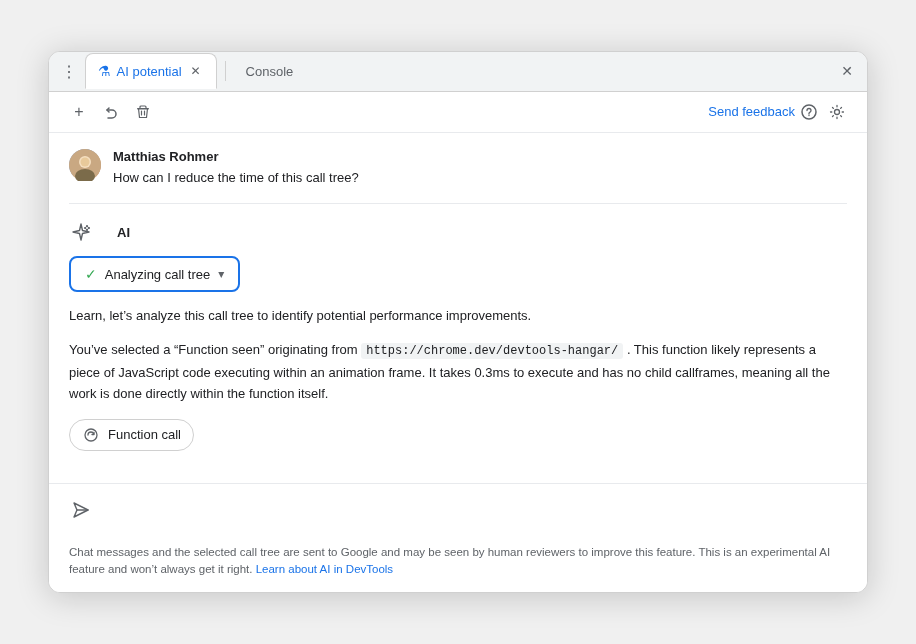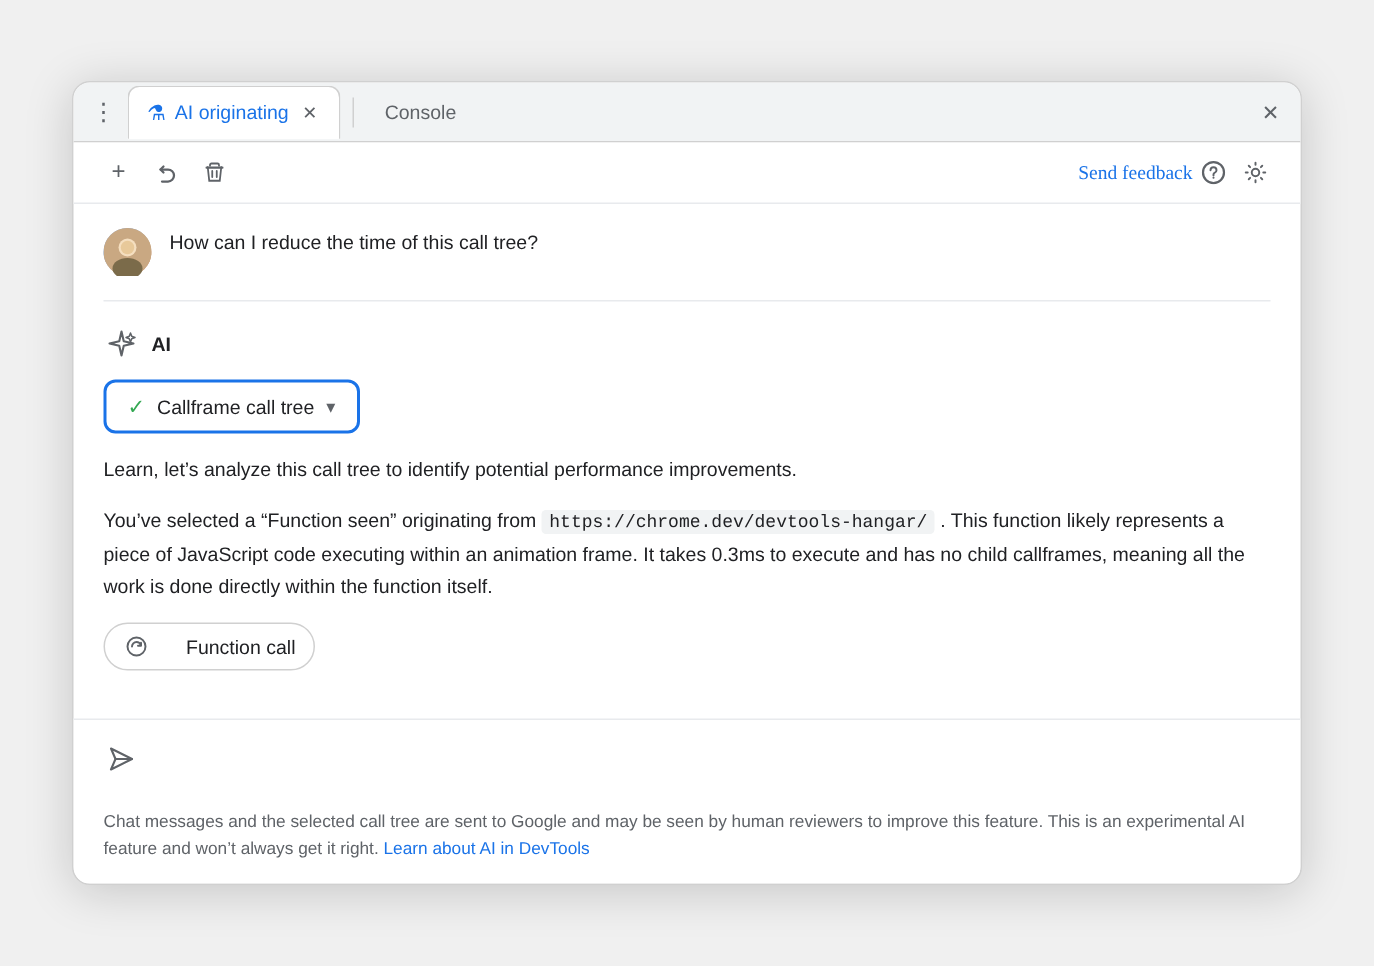--- a/index.html
+++ b/index.html
@@ -135,21 +135,20 @@
       color: #5f6368;
       font-size: 16px;
       border: none;
       background: none;
     }
 
     .toolbar-right {
       margin-left: auto;
       display: flex;
       align-items: center;
-      font-family: Liberation Serif, serif;
     }
 
     .send-feedback-btn {
       font-size: 13px;
       color: #1a73e8;
       cursor: pointer;
       background: none;
       border: none;
       font-family: inherit;
     }
@@ -217,21 +216,21 @@
     }
 
     
     .ai-message {
       margin-bottom: 12px;
     }
 
     .ai-header {
       display: flex;
       align-items: center;
-      gap: 8px;
+      gap: 24px;
       margin-bottom: 12px;
     }
 
     .ai-icon {
       width: 24px;
       height: 24px;
       display: flex;
       align-items: center;
       justify-content: center;
       color: #5f6368;
@@ -302,21 +301,21 @@
       padding: 1px 5px;
       border-radius: 3px;
       color: #202124;
       text-align: right;
     }
 
     
     .function-call-chip {
       display: inline-flex;
       align-items: center;
-      gap: 24px;
+      gap: 8px;
       padding: 6px 12px;
       border: 1px solid #d0d0d0;
       border-radius: 20px;
       background: #ffffff;
       cursor: pointer;
       margin-bottom: 4px;
     }
 
     .chip-icon {
       width: 18px;
@@ -394,21 +393,21 @@
 </head>
 <body>
 
 <div class="window">
 
   <div class="tab-bar">
     <div class="tab-bar-left">
       <span class="dots-icon">⋮</span>
       <div class="tab active">
         <span style="font-size:14px;">⚗</span>
-        <span class="tab-label-ai">AI originating</span>
+        <span class="tab-label-ai">AI potential</span>
         <span class="tab-close-icon">✕</span>
       </div>
       <div class="tab-divider"></div>
       <div class="tab">
         <span>Console</span>
       </div>
     </div>
     <div class="tab-bar-right">
       <div class="window-close-btn">✕</div>
     </div>
@@ -455,41 +454,42 @@
     <div class="user-message">
       <div class="avatar-img">
         <svg width="32" height="32" viewBox="0 0 32 32" xmlns="http://www.w3.org/2000/svg">
           <circle cx="16" cy="16" r="16" fill="#c9a882"></circle>
           <circle cx="16" cy="13" r="6" fill="#f5dfc0"></circle>
           <ellipse cx="16" cy="27" rx="10" ry="7" fill="#7b6b4a"></ellipse>
           <circle cx="16" cy="13" r="4.5" fill="#e8c99a"></circle>
         </svg>
       </div>
       <div class="user-message-body">
+        <div class="user-name">Matthias Rohmer</div>
         <div class="user-text">How can I reduce the time of this call tree?</div>
       </div>
     </div>
 
     <div class="divider"></div>
 
     <div class="ai-message">
       <div class="ai-header">
         <div class="ai-icon">
           <svg width="20" height="20" viewBox="0 0 20 20" fill="none" xmlns="http://www.w3.org/2000/svg">
             <path d="M10 2L11.5 8.5L18 10L11.5 11.5L10 18L8.5 11.5L2 10L8.5 8.5L10 2Z" stroke="#5f6368" stroke-width="1.4" fill="none" stroke-linejoin="round"></path>
             <path d="M16 3L16.8 5.2L19 6L16.8 6.8L16 9L15.2 6.8L13 6L15.2 5.2L16 3Z" stroke="#5f6368" stroke-width="1.0" fill="none" stroke-linejoin="round"></path>
           </svg>
         </div>
         <span class="ai-label">AI</span>
       </div>
 
       
       <div class="analyzing-badge">
         <span class="check-icon">✓</span>
-        <span class="analyzing-text">Callframe call tree</span>
+        <span class="analyzing-text">Analyzing call tree</span>
         <span class="chevron-icon">▾</span>
       </div>
 
       
       <div class="ai-response-text">Learn, let’s analyze this call tree to identify potential performance improvements.</div>
       <div class="ai-response-para">
         <span>You’ve selected a “Function seen” originating from</span>
         <span class="inline-code">https://chrome.dev/devtools-hangar/</span>
         <span>. This function likely represents a piece of JavaScript code executing within an animation frame. It takes 0.3ms to execute and has no child callframes, meaning all the work is done directly within the function itself.</span>
       </div>

